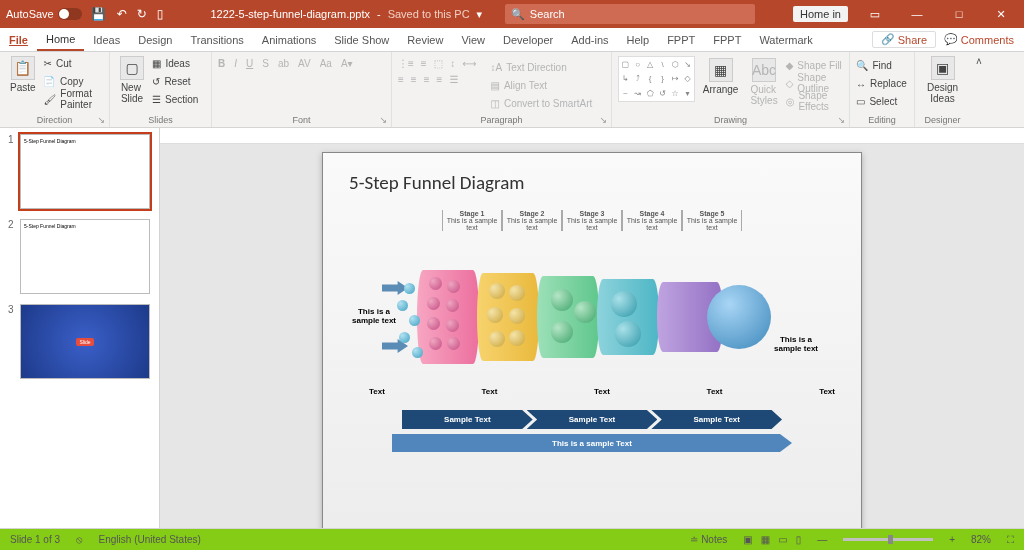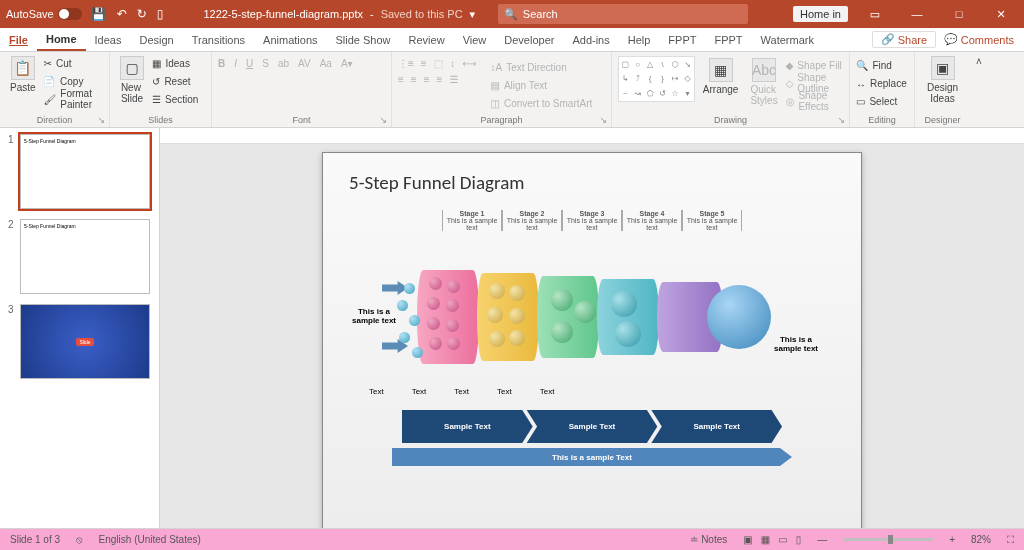--- a/index.html
+++ b/index.html
@@ -4,29 +4,29 @@
 <style>
 * { margin:0; padding:0; box-sizing:border-box; font-family:"Segoe UI",sans-serif; }
 body { width:1024px; height:550px; background:#fff; overflow:hidden; display:flex; flex-direction:column; }
 .titlebar { height:28px; background:#B7472A; display:flex; align-items:center; color:#fff; font-size:11px; }
 .titlebar .autosave { display:flex; align-items:center; margin-left:6px; gap:4px; }
 .toggle { width:24px; height:12px; border-radius:6px; background:#8f371f; display:flex; align-items:center; padding:1px; }
 .toggle .knob { width:10px; height:10px; background:#fff; border-radius:50%; }
 .qat { display:flex; gap:10px; margin-left:10px; }
 .qat span { font-size:12px; }
 .filename-area { flex:1; display:flex; align-items:center; justify-content:flex-start; gap:7px; margin-left:40px; }
-.filename { color:#fff; }
+.filename { color:#fff;margin-left:7px; }
 .saved { color:#f0d0c5; }
 .searchbox { margin-left:16px; width:250px; height:20px; background:#CE6B52; border-radius:2px; display:flex; align-items:center; padding:0 6px; gap:5px; color:#fff; }
 .titlebar .right { display:flex; align-items:center; gap:12px; margin-right:8px; }
 .signin { background:#f3f3f3; color:#333; padding:2px 7px; border-radius:2px; font-size:11px; }
 .winbtn { width:30px; text-align:center; }
 .tabs { height:24px; background:#fff; display:flex; align-items:center; font-size:11px; border-bottom:1px solid #d4d4d4; }
 .tab { padding:0 9px; color:#555; height:100%; display:flex; align-items:center; }
-.tab.active { font-weight:700; color:#333; border-bottom:2px solid #B7472A; }
+.tab.active { font-weight:400; color:#333; border-bottom:2px solid #B7472A; }
 .tab.file { color:#B7472A; font-weight:600;text-decoration:underline; }
 .tabs .right-tabs { margin-left:auto; display:flex; gap:8px; padding-right:10px; }
 .share-btn { color:#B7472A; display:flex; align-items:center; gap:3px; border:1px solid #ddd; padding:1px 8px; border-radius:2px; }
 .comments-btn { color:#B7472A; display:flex; align-items:center; gap:3px; }
 .ribbon { height:76px; background:#f3f2f1; border-bottom:1px solid #d4d4d4; display:flex; font-size:10px; color:#444; }
 .rgroup { border-right:1px solid #e1e1e1; display:flex; flex-direction:column; padding:2px 6px 0 6px; position:relative; }
 .rgroup .label { position:absolute; bottom:2px; left:0; right:0; text-align:center; color:#777; font-size:9px; }
 .bigbtn { display:flex; flex-direction:column; align-items:center; justify-content:flex-start; gap:2px; padding:2px 4px; }
 .bigicon { width:24px; height:24px; background:#e8e8e8; border:1px solid #ccc; display:flex; align-items:center; justify-content:center; font-size:14px; }
 .smallrow { display:flex; align-items:center; gap:4px; height:18px; }
@@ -58,26 +58,26 @@
 .funnel-seg.s1 { left:68px; width:62px; height:94px; background:linear-gradient(90deg,#f7a6c2,#ec6f9e); }
 .funnel-seg.s2 { left:128px; width:62px; height:88px; top:38px; background:linear-gradient(90deg,#f7d36e,#e9b93c); }
 .funnel-seg.s3 { left:188px; width:62px; height:82px; top:41px; background:linear-gradient(90deg,#9de0b8,#5fc78c); }
 .funnel-seg.s4 { left:248px; width:62px; height:76px; top:44px; background:linear-gradient(90deg,#8dd3dc,#4eb6c5); }
 .funnel-seg.s5 { left:308px; width:66px; height:70px; top:47px; background:linear-gradient(90deg,#bfa4e0,#9370c4); }
 .big-circle { position:absolute; left:358px; top:50px; width:64px; height:64px; border-radius:50%; background:radial-gradient(circle at 35% 30%,#a8d5f5,#3d88bb); }
 .arrow-in { position:absolute; left:33px; width:26px; height:14px; background:#5a8cb5; clip-path:polygon(0 25%,60% 25%,60% 0,100% 50%,60% 100%,60% 75%,0 75%); }
 .dot { position:absolute; border-radius:50%; }
 .lefttext { position:absolute; left:0px; top:72px; font-size:8px; font-weight:bold; text-align:center; width:50px; }
 .righttext { position:absolute; right:12px; top:100px; font-size:8px; font-weight:bold; text-align:center; width:54px; }
-.bottomtext-row { display:flex; justify-content:flex-start; gap:28px; font-size:8px; font-weight:normal; margin-top:-3px; margin-left:20px; }
-.chevron-bar { margin:14px auto 0; width:380px; height:33px; display:flex; }
+.bottomtext-row { display:flex; justify-content:space-between; gap:28px; font-size:8px; font-weight:bold; margin-top:-3px; margin-left:20px; }
+.chevron-bar { margin:14px auto 0; width:380px; height:19px; display:flex; }
 .chev { flex:1; background:#1e4976; color:#fff; font-size:8px; display:flex; align-items:center; justify-content:center; clip-path:polygon(0 0,92% 0,100% 50%,92% 100%,0 100%,8% 50%); margin-left:-6px; font-weight:bold; }
 .chev:first-child { clip-path:polygon(0 0,92% 0,100% 50%,92% 100%,0 100%); margin-left:0; }
 .long-bar { margin:5px auto 0; width:400px; height:18px; background:#5086bb; color:#fff; font-size:8px; display:flex; align-items:center; justify-content:center; font-weight:bold; clip-path:polygon(0 0,97% 0,100% 50%,97% 100%,0 100%); }
-.statusbar { height:22px; background:#f9a8d4; border-top:1px solid #d4d4d4; display:flex; align-items:center; font-size:10px; color:#555; padding:0 10px; gap:16px; }
+.statusbar { height:22px; background:#84cc16; border-top:1px solid #d4d4d4; display:flex; align-items:center; font-size:10px; color:#555; padding:0 10px; gap:16px; }
 .statusbar .spacer { flex:1; }
 .viewbtns { display:flex; gap:8px; }
 .zoom-slider { width:90px; height:3px; background:#c0c0c0; position:relative; }
 .zoom-slider .zthumb { position:absolute; left:50%; top:-3px; width:5px; height:9px; background:#888; }
 .corner { font-size:9px; color:#999; position:absolute; right:4px; bottom:2px; }
 </style>
 </head>
 <body>
 
 <div class="titlebar">

